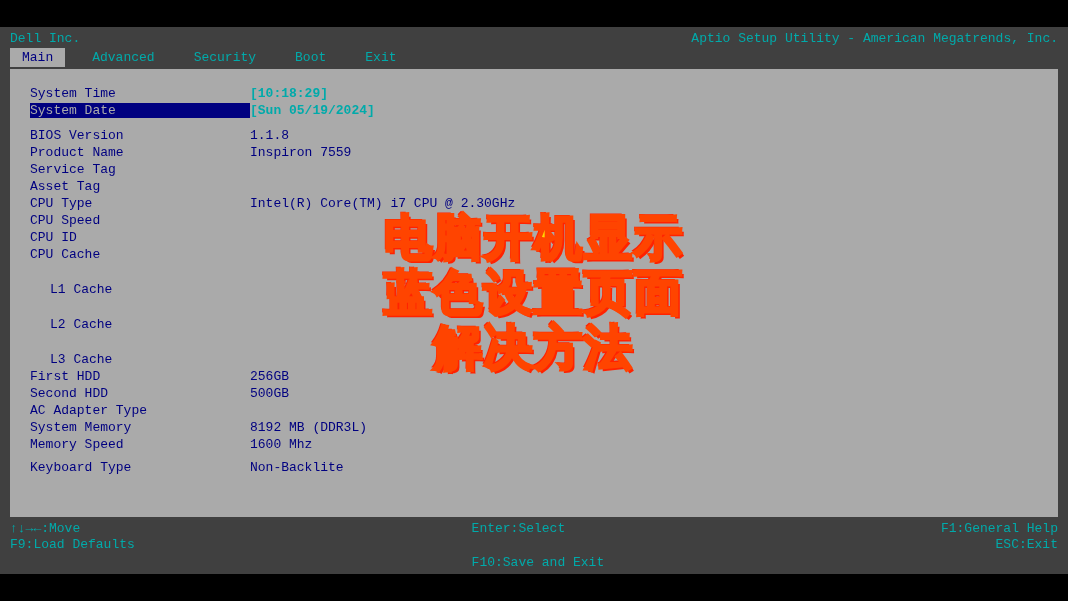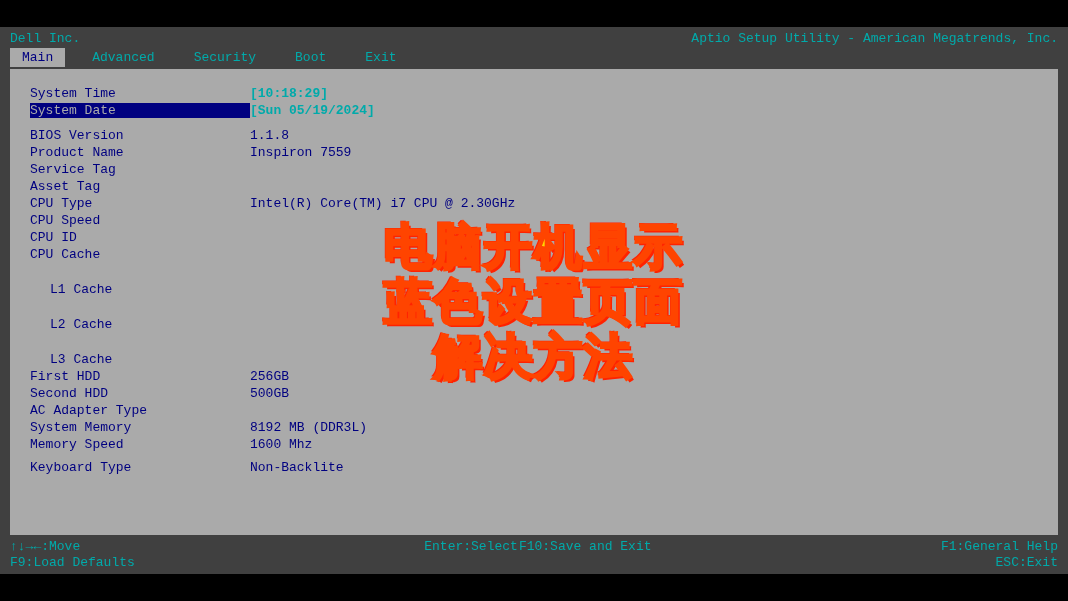--- a/index.html
+++ b/index.html
@@ -122,22 +122,22 @@
       color: #00AAAA;
       font-size: 13px;
     }
     .bottom-left {
       display: flex;
       flex-direction: column;
       gap: 1px;
     }
     .bottom-center {
       display: flex;
-      flex-direction: row;
-      gap: 1px;
+      flex-direction: column;
+      gap: 19px;
     }
     .bottom-right {
       display: flex;
       flex-direction: column;
       gap: 1px;
       text-align: right;
     }
   </style>
 </head>
 <body>

